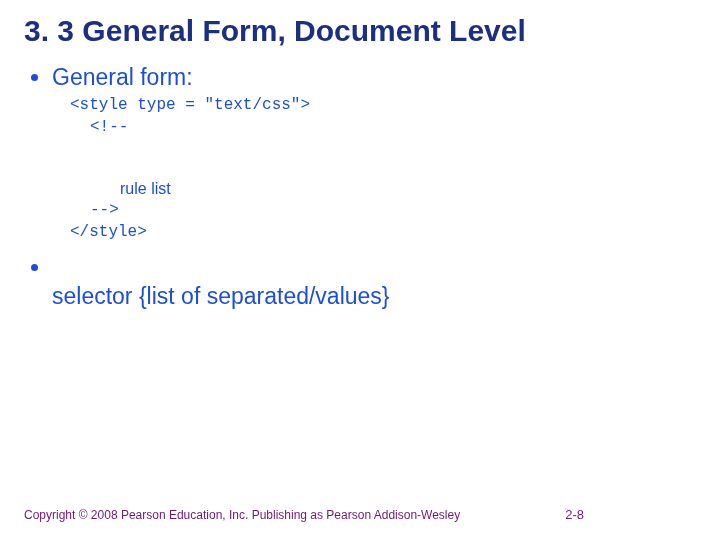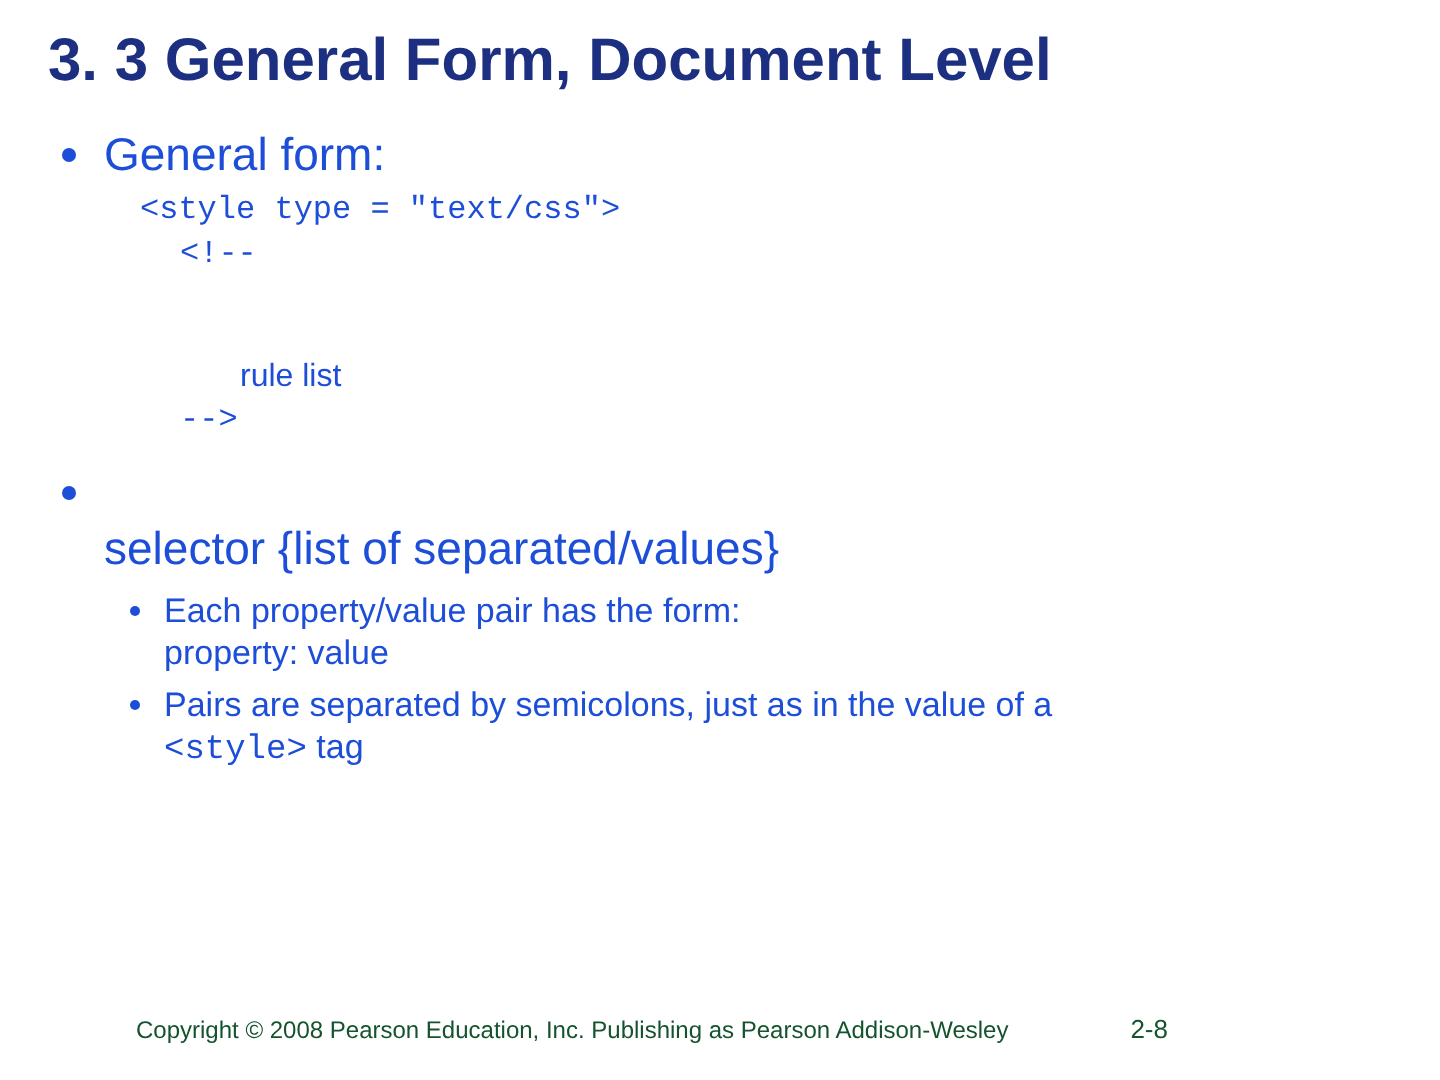--- a/index.html
+++ b/index.html
@@ -56,22 +56,21 @@
   ul.level2 > li {
     margin-bottom: 4px;
     line-height: 1.25;
   }
   .footer {
     position: absolute;
     bottom: 18px;
     left: 24px;
     right: 24px;
     font-size: 12px;
-    color: #14532d;
-    margin-left: 44px;
+    color: #701a75;
   }
   .page-number {
     position: absolute;
     right: 0;
     bottom: 0;
     font-size: 13px;
   }
 </style>
 </head>
 <body>
@@ -81,35 +80,27 @@
   <h1 class="title">3. 3 General Form, Document Level</h1>
 
   <ul class="level1">
     <li>
       <span>General form:</span>
       <div class="codeblock">
         <div class="mono">&lt;style type = "text/css"&gt;</div>
         <div class="mono indent1">&lt;!--</div>
         <div class="indent2">rule list</div>
         <div class="mono indent1">--&gt;</div>
+        <div class="mono">&lt;/style&gt;</div>
       </div>
     </li>
 
     <li>
       <br>
       <span>selector {list of separated/values}</span>
-      <ul class="level2">
-        <li>
-          <span>Each property/value pair has the form:</span><br>
-          <span>property: value</span>
-        </li>
-        <li>
-          <span>Pairs are separated by semicolons, just as in the value of a </span><span class="mono">&lt;style&gt;</span><span> tag</span>
-        </li>
-      </ul>
     </li>
   </ul>
 
   <div class="footer">
     <span>Copyright © 2008 Pearson Education, Inc. Publishing as Pearson Addison-Wesley</span>
     <span class="page-number">2-8</span>
   </div>
 
 </div>
 

